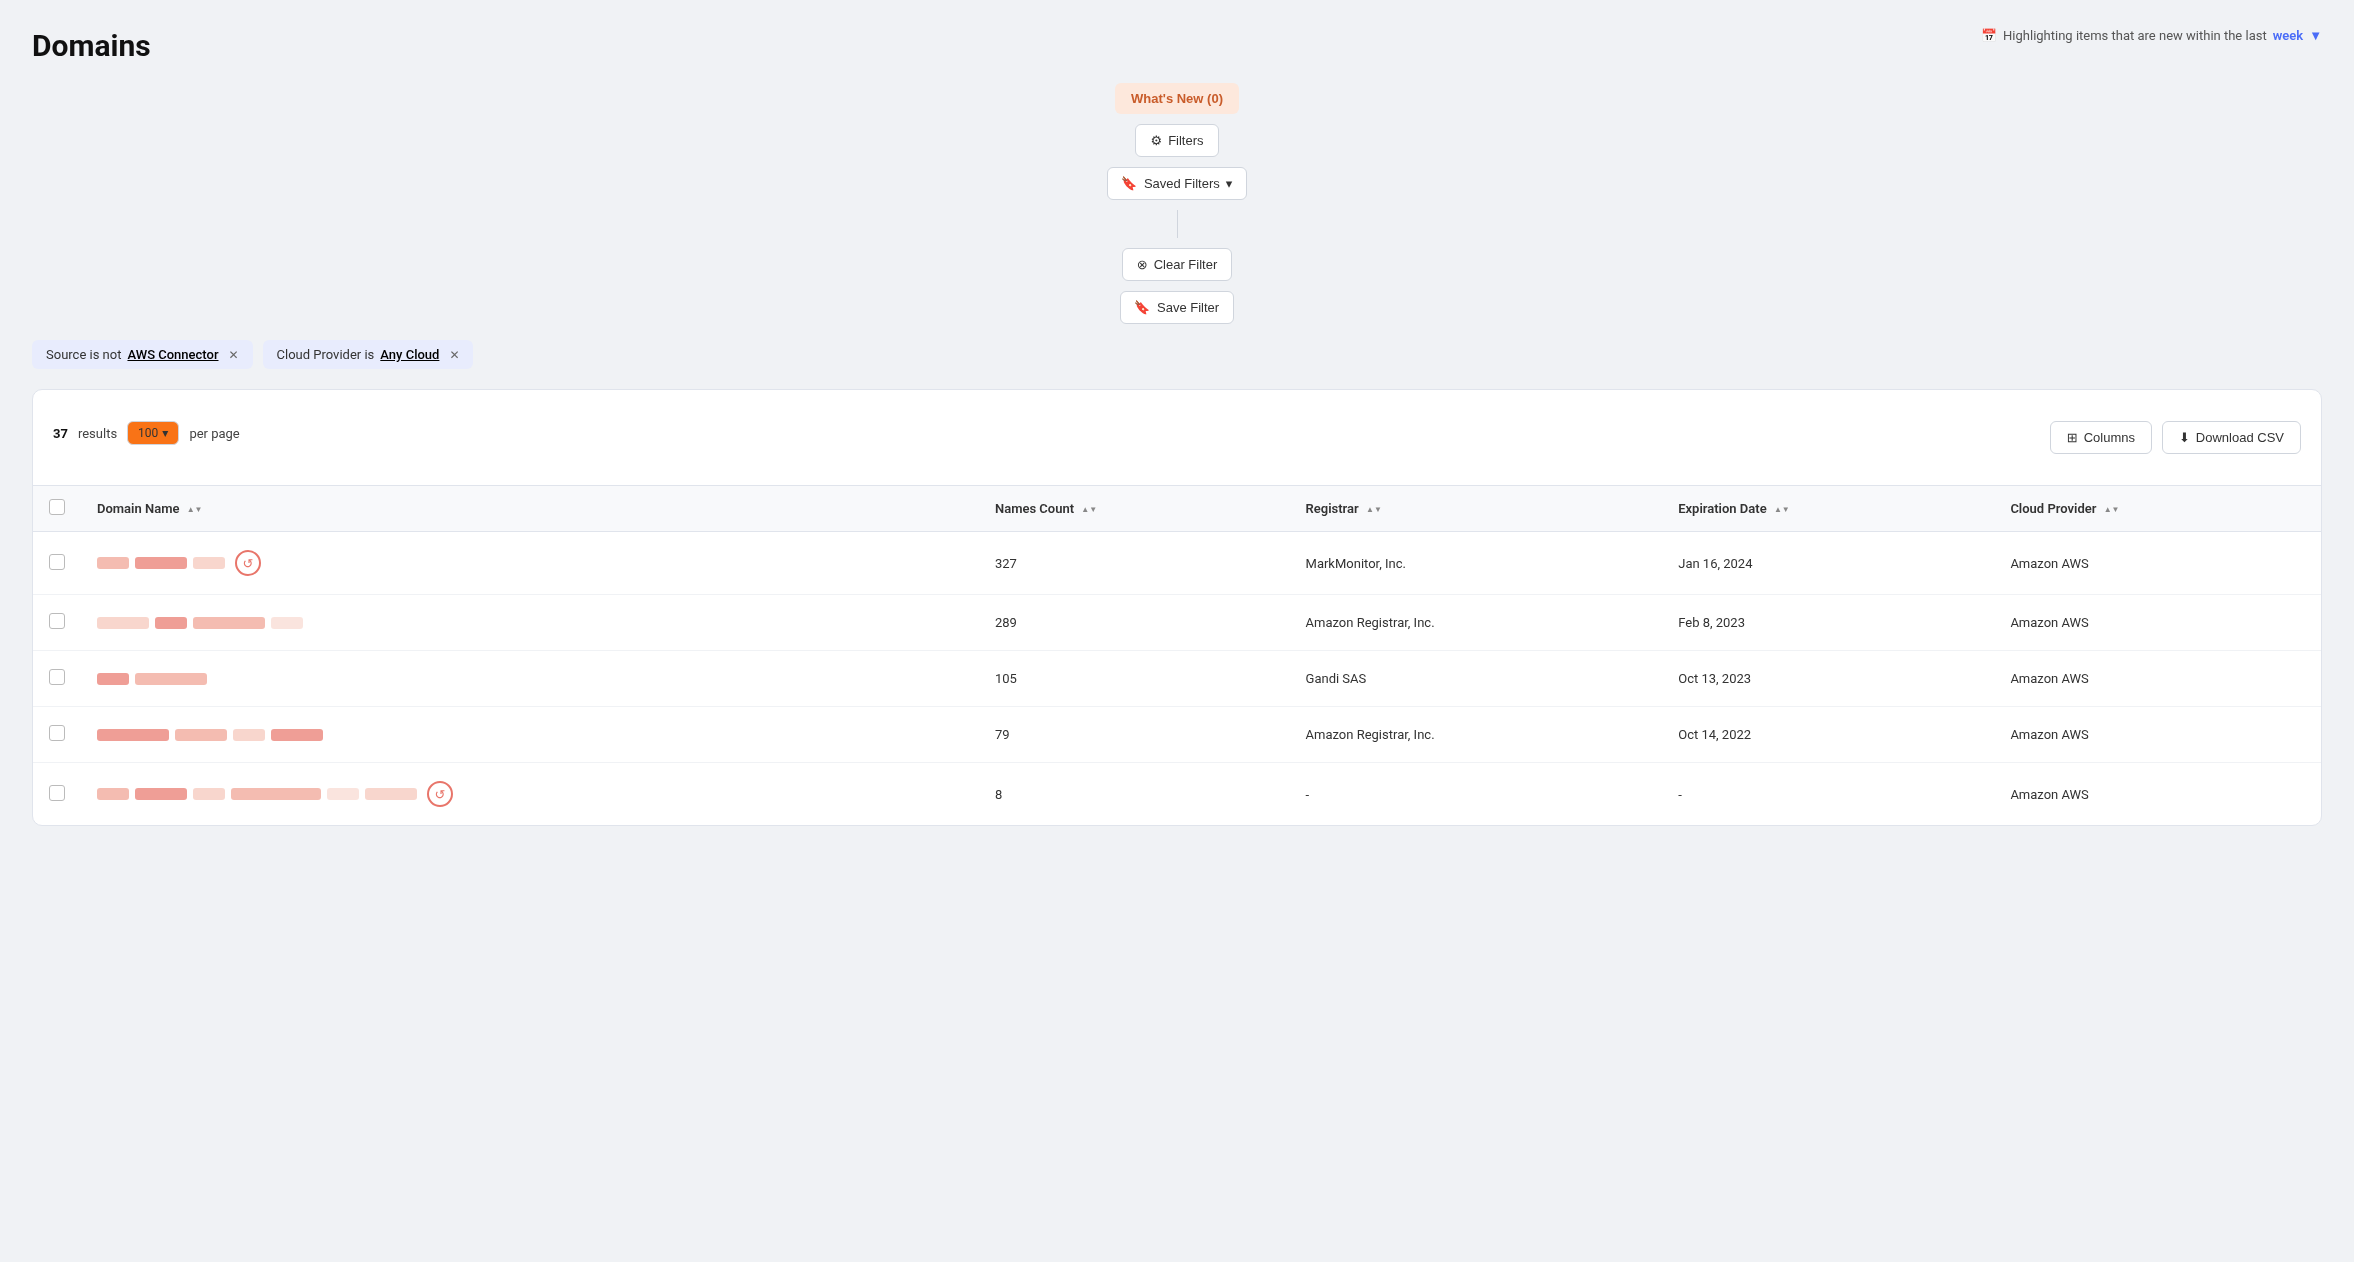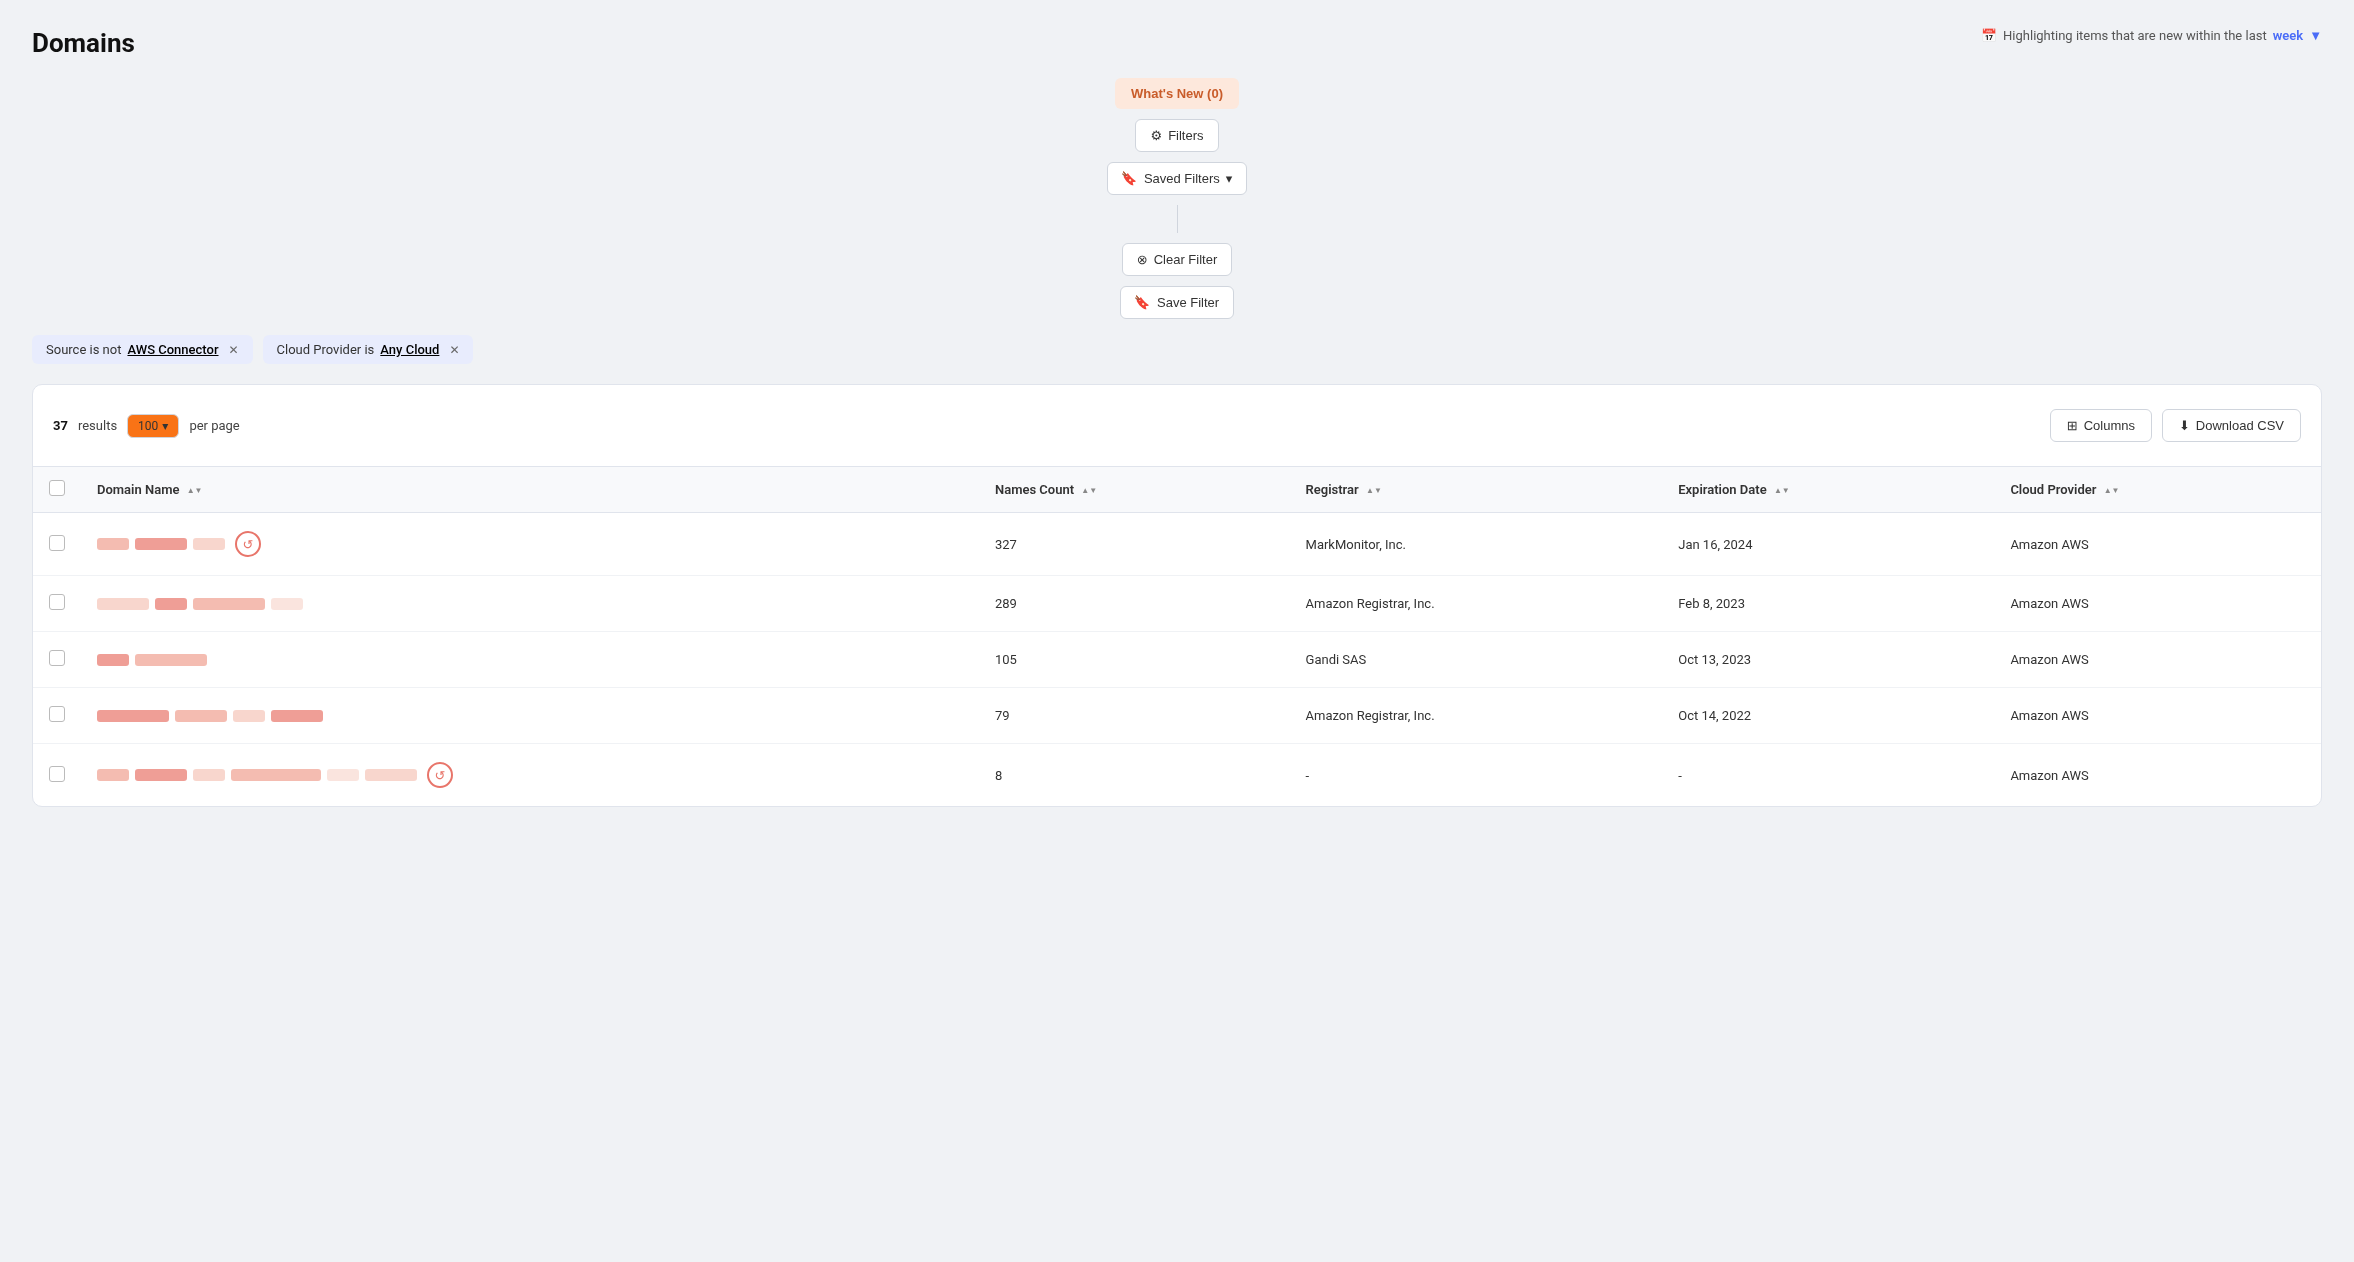--- a/index.html
+++ b/index.html
@@ -7,21 +7,21 @@
       font-family: -apple-system, BlinkMacSystemFont, 'Segoe UI', Roboto, sans-serif;
       background: #f0f2f5;
       color: #1a1a2e;
       font-size: 14px;
     }
     .page {
       padding: 28px 32px;
       min-height: 100vh;
     }
     .page-title {
-      font-size: 26px;
+      font-size: 30px;
       font-weight: 700;
       color: #111;
       margin-bottom: 20px;
     }
     .header-right {
       position: absolute;
       top: 28px;
       right: 32px;
       display: flex;
       align-items: center;
@@ -137,23 +137,23 @@
       margin-left: 4px;
     }
     .table-card {
       background: #fff;
       border-radius: 10px;
       border: 1px solid #e0e4ec;
       overflow: hidden;
     }
     .table-toolbar {
       display: flex;
-      align-items: center;
+      align-items: flex-start;
       justify-content: space-between;
-      padding: 24px 20px;
+      padding: 31px 20px;
       border-bottom: 1px solid #e0e4ec;
     }
     .table-info {
       display: flex;
       align-items: center;
       gap: 10px;
       font-size: 13px;
       color: #444;
     }
     .per-page-select {

